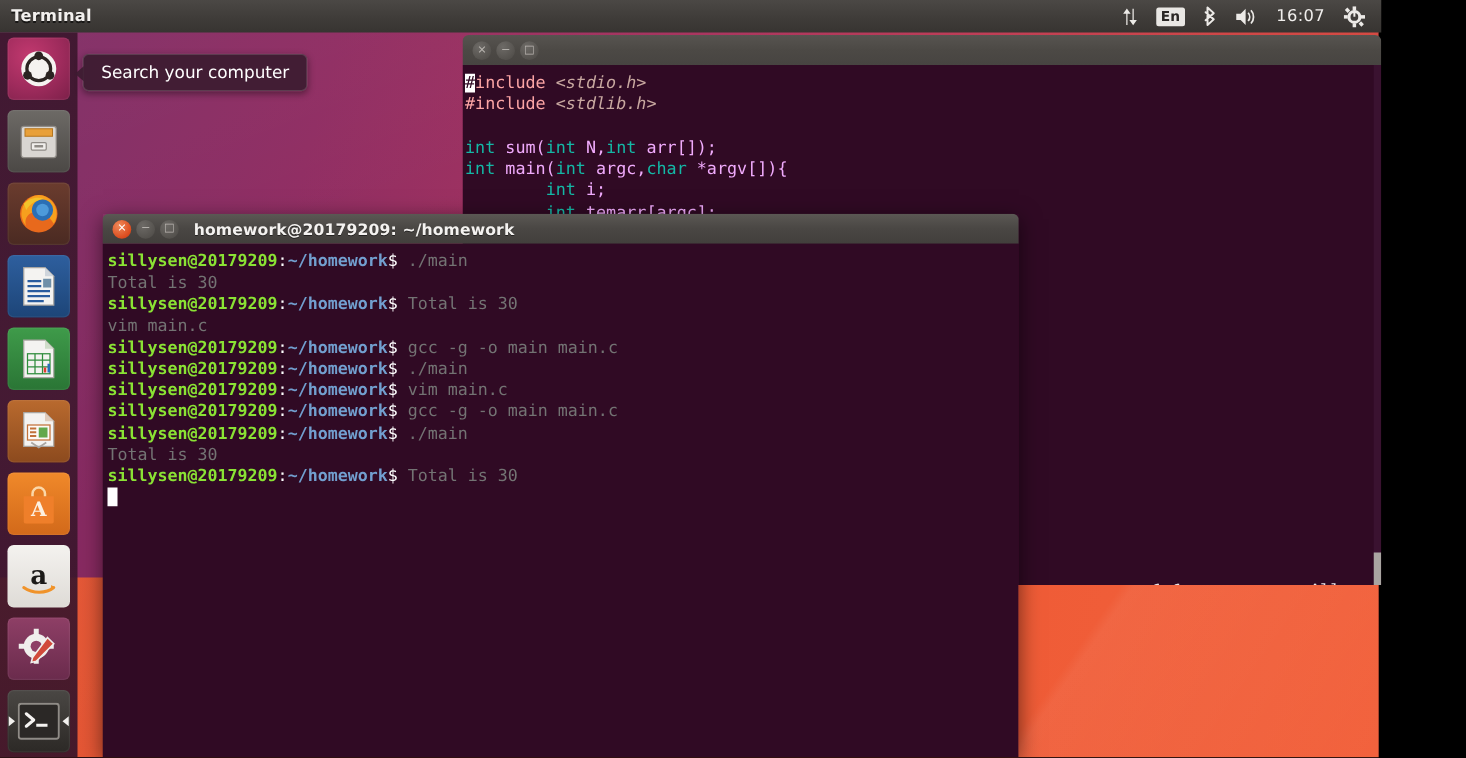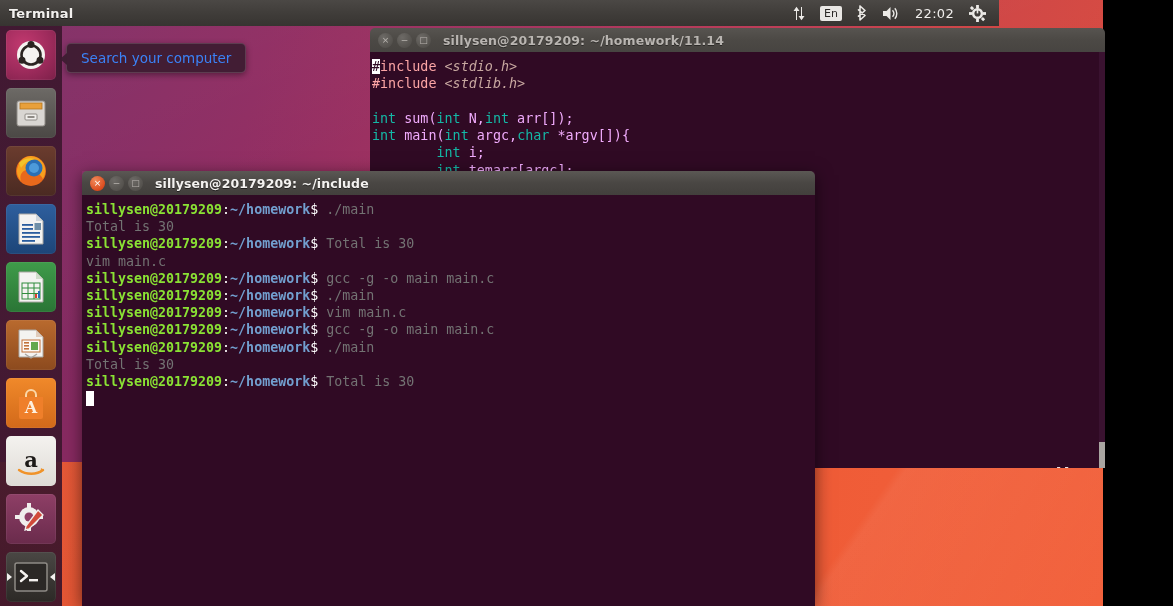--- a/index.html
+++ b/index.html
@@ -38,21 +38,21 @@
   }
   .right-black {
     position: absolute; left: 1103px; top: 26px;
     width: 70px; height: 580px;
     background: #000;
   }
 
   
   .top-panel {
     position: absolute; left: 0; top: 0;
-    width: 999px; height: 26px;
+    width: 1105px; height: 26px;
     background: linear-gradient(180deg, #4b4845 0%, #403d3a 50%, #373431 100%);
     display: flex; align-items: center;
     z-index: 100;
   }
   .panel-title {
     color: #f2f0ee;
     font-size: 13px;
     font-weight: bold;
     margin-left: 9px;
     letter-spacing: 0.2px;
@@ -70,21 +70,21 @@
     height: 26px;
     padding: 0 7px;
     color: #e8e6e3;
     font-size: 12px;
   }
   .tray-clock { font-size: 13px; color: #f0eeec; padding: 0 8px; letter-spacing: 0.3px; }
   .kbd-ind {
     background: #e9e7e4;
     color: #2b2826;
     font-size: 11px;
-    font-weight: normal;
+    font-weight: bold;
     border-radius: 2px;
     padding: 1px 4px;
     line-height: 13px;
   }
 
   
   .launcher {
     position: absolute; left: 0; top: 26px;
     width: 62px; height: 580px;
     background: linear-gradient(180deg, rgba(58,22,44,0.90) 0%, rgba(62,24,46,0.90) 50%, rgba(56,20,42,0.92) 100%);
@@ -132,21 +132,21 @@
     border-right: 5px solid #f2f0ee;
   }
 
   
   .tooltip {
     position: absolute; left: 66px; top: 43px;
     height: 28px;
     background: rgba(60,28,48,0.93);
     border: 1px solid rgba(255,255,255,0.14);
     border-radius: 5px;
-    color: #3b82f6;
+    color: #ffffff;
     font-size: 13.5px;
     display: flex; align-items: center;
     padding: 0 14px;
     z-index: 70;
     box-shadow: 0 2px 6px rgba(0,0,0,0.4);
     text-align: center;
   }
   .tooltip:before {
     content: "";
     position: absolute; left: -7px; top: 9px;
@@ -275,21 +275,20 @@
     <div class="titlebar tb-inactive">
       <div class="wbtn wbtn-dim">
         <span class="wbtn-glyph">×</span>
       </div>
       <div class="wbtn wbtn-dim">
         <span class="wbtn-glyph">−</span>
       </div>
       <div class="wbtn wbtn-dim">
         <span class="wbtn-glyph">□</span>
       </div>
-      <div class="win-title wt-inactive">sillysen@20179209: ~/homework/11.14</div>
     </div>
     <div class="term-body" id="vim-body"><div><span class="v-pre v-cursor">#</span><span class="v-pre">include </span><span class="v-str">&lt;stdio.h&gt;</span></div><div><span class="v-pre">#include </span><span class="v-str">&lt;stdlib.h&gt;</span></div><div>&nbsp;</div><div><span class="v-type">int</span><span class="v-plain"> sum(</span><span class="v-type">int</span><span class="v-plain"> N,</span><span class="v-type">int</span><span class="v-plain"> arr[]);</span></div><div><span class="v-type">int</span><span class="v-plain"> main(</span><span class="v-type">int</span><span class="v-plain"> argc,</span><span class="v-type">char</span><span class="v-plain"> *argv[]){</span></div><div><span class="v-plain">        </span><span class="v-type">int</span><span class="v-plain"> i;</span></div><div><span class="v-plain">        </span><span class="v-type">int</span><span class="v-plain"> temarr[argc];</span></div><div>&nbsp;</div><div>&nbsp;</div><div>&nbsp;</div><div>&nbsp;</div><div>&nbsp;</div><div>&nbsp;</div><div>&nbsp;</div><div>&nbsp;</div><div>&nbsp;</div><div>&nbsp;</div><div>&nbsp;</div><div>&nbsp;</div><div>&nbsp;</div><div>&nbsp;</div><div>&nbsp;</div><div>&nbsp;</div></div>
     <div class="vim-scroll">
       <div class="vim-scroll-thumb"></div>
     </div>
     <div class="vim-status">
       <span class="vs-pos">1,1</span>
       <span class="vs-all">All</span>
     </div>
   </div>
@@ -298,21 +297,21 @@
     <div class="titlebar tb-active">
       <div class="wbtn wbtn-close-a">
         <span class="wbtn-glyph">×</span>
       </div>
       <div class="wbtn wbtn-dim">
         <span class="wbtn-glyph">−</span>
       </div>
       <div class="wbtn wbtn-dim">
         <span class="wbtn-glyph">□</span>
       </div>
-      <div class="win-title wt-active">sillysen@20179209: ~/include</div>
+      <div class="win-title wt-active">homework@20179209: ~/homework</div>
     </div>
     <div class="term-body" id="term-body"><div><span class="c-user">sillysen@20179209</span><span class="c-colon">:</span><span class="c-path">~/homework</span><span class="c-dollar">$</span><span class="c-out"> ./main</span></div><div><span class="c-out">Total is 30</span></div><div><span class="c-user">sillysen@20179209</span><span class="c-colon">:</span><span class="c-path">~/homework</span><span class="c-dollar">$</span><span class="c-out"> Total is 30</span></div><div><span class="c-out">vim main.c</span></div><div><span class="c-user">sillysen@20179209</span><span class="c-colon">:</span><span class="c-path">~/homework</span><span class="c-dollar">$</span><span class="c-out"> gcc -g -o main main.c</span></div><div><span class="c-user">sillysen@20179209</span><span class="c-colon">:</span><span class="c-path">~/homework</span><span class="c-dollar">$</span><span class="c-out"> ./main</span></div><div><span class="c-user">sillysen@20179209</span><span class="c-colon">:</span><span class="c-path">~/homework</span><span class="c-dollar">$</span><span class="c-out"> vim main.c</span></div><div><span class="c-user">sillysen@20179209</span><span class="c-colon">:</span><span class="c-path">~/homework</span><span class="c-dollar">$</span><span class="c-out"> gcc -g -o main main.c</span></div><div><span class="c-user">sillysen@20179209</span><span class="c-colon">:</span><span class="c-path">~/homework</span><span class="c-dollar">$</span><span class="c-out"> ./main</span></div><div><span class="c-out">Total is 30</span></div><div><span class="c-user">sillysen@20179209</span><span class="c-colon">:</span><span class="c-path">~/homework</span><span class="c-dollar">$</span><span class="c-out"> Total is 30</span></div><div><span class="term-cursor"></span></div></div>
   </div>
 
   <div class="launcher">
 
     <div class="launcher-icon li-dash">
       <svg width="34" height="34" viewBox="0 0 34 34">
         <circle cx="17" cy="17" r="14" fill="#f5f2f0"></circle>
         <circle cx="17" cy="17" r="9.5" fill="none" stroke="#2b2321" stroke-width="2.6"></circle>
@@ -445,21 +444,21 @@
           <path d="M4 1 L4 15 L9 10.5 L2.5 4.8 M4 1 L9 5.5 L2.5 11.2" fill="none" stroke="#eceae7" stroke-width="1.6" stroke-linejoin="round" stroke-linecap="round"></path>
         </svg>
       </div>
       <div class="tray-item">
         <svg width="18" height="15" viewBox="0 0 18 15">
           <path d="M1 5 L4.5 5 L8.5 1 L8.5 14 L4.5 10 L1 10 Z" fill="#eceae7"></path>
           <path d="M10.5 4.2 A5 5 0 0 1 10.5 10.8" fill="none" stroke="#eceae7" stroke-width="1.4"></path>
           <path d="M12.8 2.2 A8 8 0 0 1 12.8 12.8" fill="none" stroke="#eceae7" stroke-width="1.4"></path>
         </svg>
       </div>
-      <div class="tray-clock">22:02</div>
+      <div class="tray-clock">16:07</div>
       <div class="tray-item">
         <svg width="17" height="17" viewBox="0 0 17 17">
           <g fill="#eceae7">
             <circle cx="8.5" cy="8.5" r="5.6"></circle>
             <rect x="7.1" y="0" width="2.8" height="3.2"></rect>
             <rect x="7.1" y="13.8" width="2.8" height="3.2"></rect>
             <rect x="0" y="7.1" width="3.2" height="2.8"></rect>
             <rect x="13.8" y="7.1" width="3.2" height="2.8"></rect>
             <rect x="1.6" y="1.6" width="2.8" height="3.2" transform="rotate(-45 3 3.2)"></rect>
             <rect x="12.6" y="12.6" width="2.8" height="3.2" transform="rotate(-45 14 14.2)"></rect>

